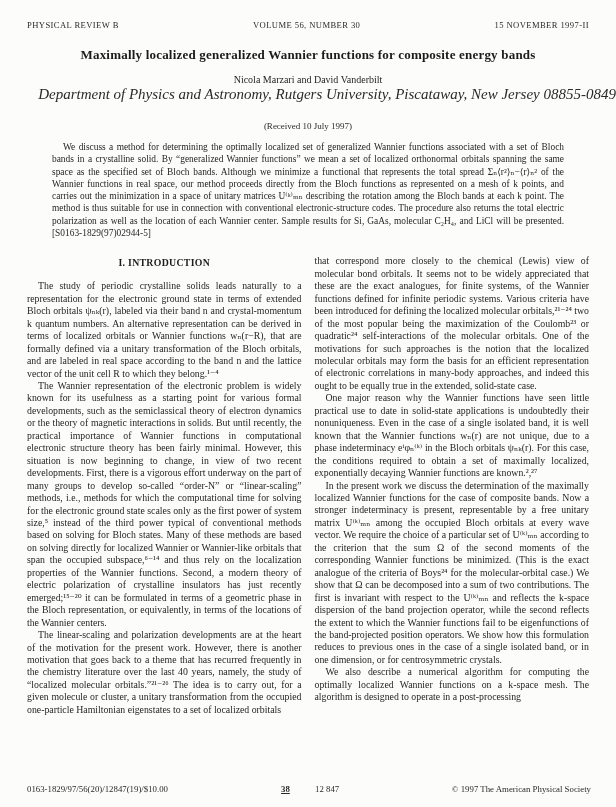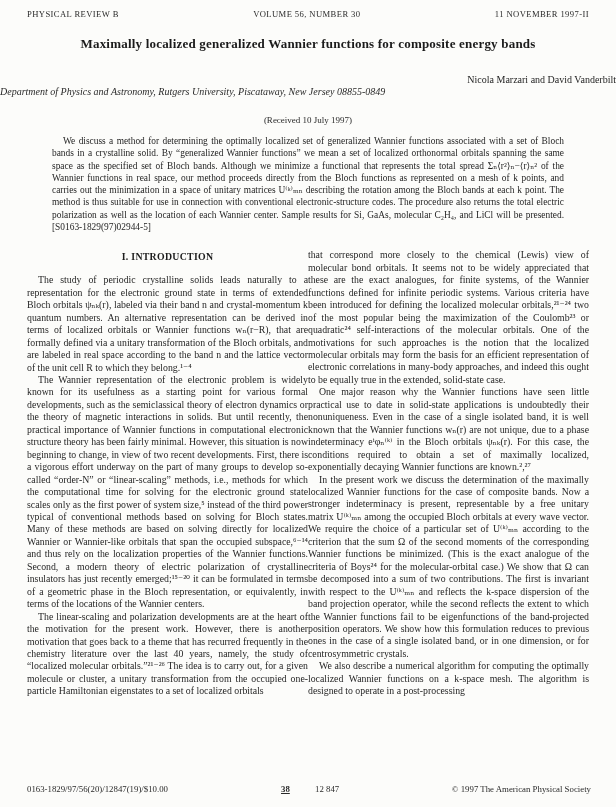--- a/index.html
+++ b/index.html
@@ -8,44 +8,44 @@
     width:616px;height:807px;
     margin:0 auto;
     background:#fcfcfa;
     font-family:"Liberation Serif","DejaVu Serif",serif;
     color:#222;
     box-sizing:border-box;
     overflow:hidden;
   }
   .running-head{
     display:flex;justify-content:space-between;align-items:baseline;
-    padding:9px 27px 0 27px;
+    padding:20px 27px 0 27px;
     font-size:8.6px;letter-spacing:0.4px;color:#2a2a2a;gap:26px;
   }
   .article-title{
     margin:17px 30px 0 30px;
     text-align:center;font-weight:bold;font-size:13px;
     color:#1b1b1b;letter-spacing:0.2px;
   }
   .authors{
-    margin-top:22px;text-align:right;font-size:10px;color:#242424;
+    margin-top:11px;text-align:center;font-size:10px;color:#242424;
   }
   .affiliation{
-    margin-top:1px;text-align:left;font-style:italic;font-size:10px;color:#2a2a2a;
+    margin-top:1px;text-align:right;font-style:italic;font-size:15px;color:#2a2a2a;
   }
   .received{
     margin-top:18px;text-align:center;font-size:9px;color:#2a2a2a;
   }
   .abstract{
     margin:10px 52px 0 52px;
     font-size:9.4px;line-height:12.3px;
     text-align:justify;text-indent:11px;color:#252525;
   }
   .columns{
-    display:flex;
+    display:flex;gap:13px;
     margin:16px 27px 0 27px;
   }
   .col{flex:1 1 0;min-width:0;}
   .section-heading{
     margin:2px 0 12px 0;
     text-align:center;font-weight:bold;font-size:9.8px;
     letter-spacing:0.3px;color:#1d1d1d;
   }
   .col p{
     margin:0;font-size:9.8px;line-height:12.45px;
@@ -64,21 +64,21 @@
   .footer-copyright{right:25px;}
 </style>
 </head>
 <body>
 
 <div class="page">
 
   <div class="running-head">
     <span>PHYSICAL REVIEW B</span>
     <span>VOLUME 56, NUMBER 30</span>
-    <span>11 NOVEMBER 1997-II</span>
+    <span>15 NOVEMBER 1997-II</span>
   </div>
 
   <h1 class="article-title">Maximally localized generalized Wannier functions for composite energy bands</h1>
 
   <div class="authors">Nicola Marzari and David Vanderbilt</div>
   <div class="affiliation">Department of Physics and Astronomy, Rutgers University, Piscataway, New Jersey 08855-0849</div>
   <div class="received">(Received 10 July 1997)</div>
 
   <p class="abstract">We discuss a method for determining the optimally localized set of generalized Wannier functions associated with a set of Bloch bands in a crystalline solid. By “generalized Wannier functions” we mean a set of localized orthonormal orbitals spanning the same space as the specified set of Bloch bands. Although we minimize a functional that represents the total spread Σₙ⟨r²⟩ₙ−⟨r⟩ₙ² of the Wannier functions in real space, our method proceeds directly from the Bloch functions as represented on a mesh of k points, and carries out the minimization in a space of unitary matrices U⁽ᵏ⁾ₘₙ describing the rotation among the Bloch bands at each k point. The method is thus suitable for use in connection with conventional electronic-structure codes. The procedure also returns the total electric polarization as well as the location of each Wannier center. Sample results for Si, GaAs, molecular C₂H₄, and LiCl will be presented. [S0163-1829(97)02944-5]</p>
 

